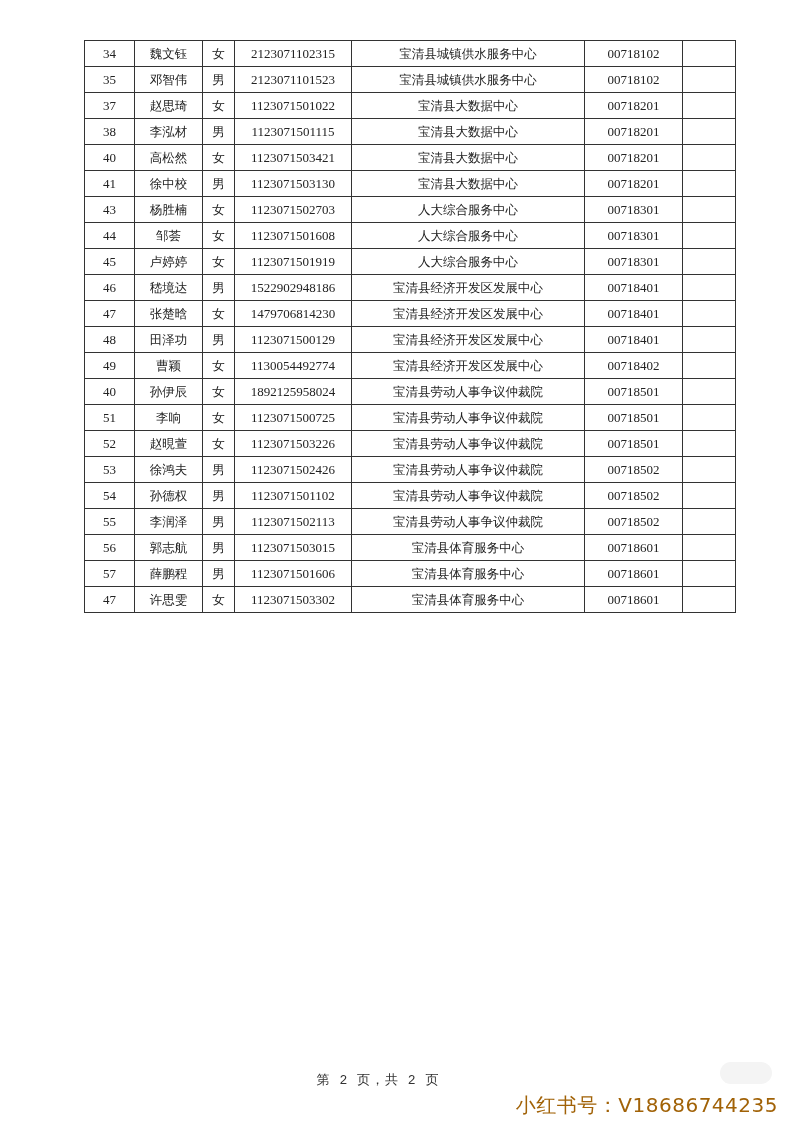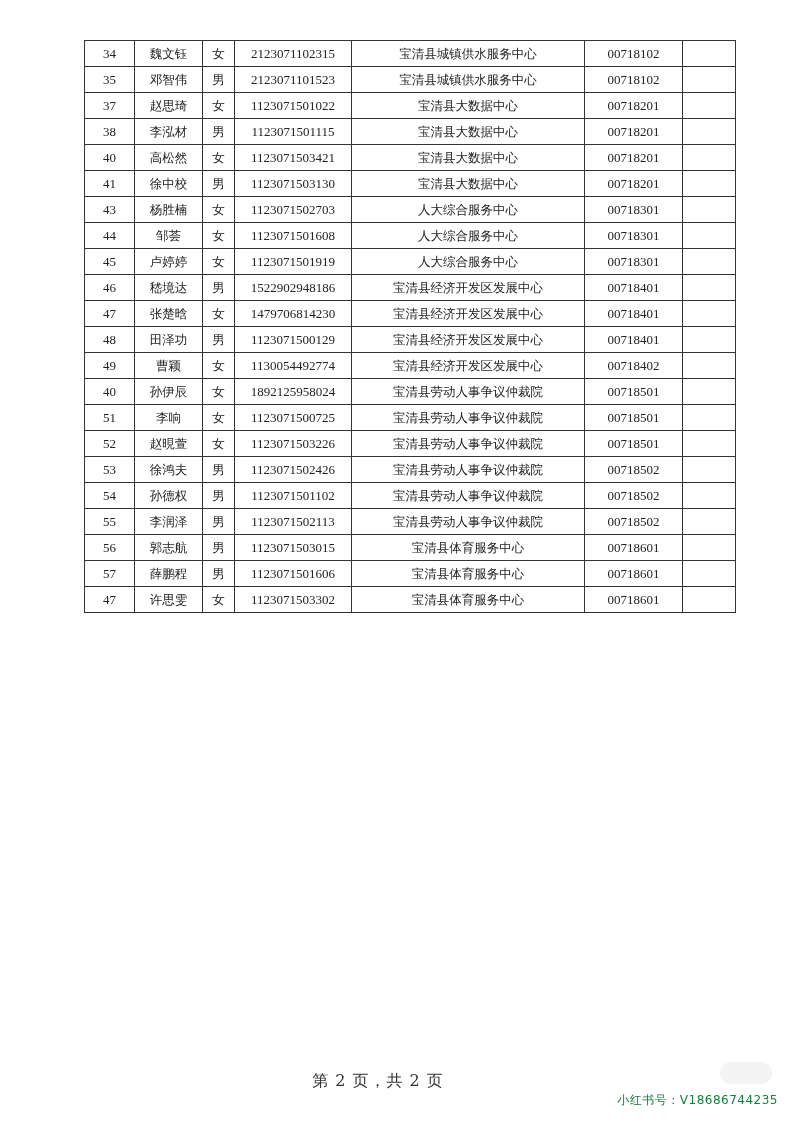--- a/index.html
+++ b/index.html
@@ -5,23 +5,23 @@
   html, body { margin: 0; padding: 0; background: #ffffff; }
   body { width: 800px; height: 1132px; position: relative; overflow: hidden;
          font-family: "DejaVu Serif", "Liberation Serif", serif; color: #222; }
   table.roster { position: absolute; left: 72px; top: 40px; border-collapse: collapse;
                  table-layout: fixed; width: 651px; margin-left: 12px; }
   table.roster td { border: 1px solid #333; height: 25px; padding: 0; text-align: center;
                     font-size: 12.5px; line-height: 25px; white-space: nowrap; overflow: hidden; }
   table.roster td.num, table.roster td.idno, table.roster td.code {
     font-family: "Liberation Serif", "DejaVu Serif", serif; font-size: 13px; }
   .footer { position: absolute; left: 0; width: 756px; top: 1071px; text-align: center;
-            font-size: 16px; color: #333; letter-spacing: 1px; }
+            font-size: 13px; color: #333; letter-spacing: 1px; font-family: Liberation Mono, monospace; }
   .watermark { position: absolute; right: 22px; top: 1092px; font-family: "DejaVu Sans", sans-serif;
-               font-size: 12px; color: #15803d; letter-spacing: 0.5px; }
+               font-size: 20px; color: #a16207; letter-spacing: 0.5px; }
   .wm-logo { position: absolute; right: 28px; top: 1062px; width: 52px; height: 22px;
              border-radius: 11px; background: #f4f4f4; }
 </style>
 </head>
 <body>
 
 <table class="roster">
   <colgroup>
     <col style="width:50px">
       <col style="width:68px">

